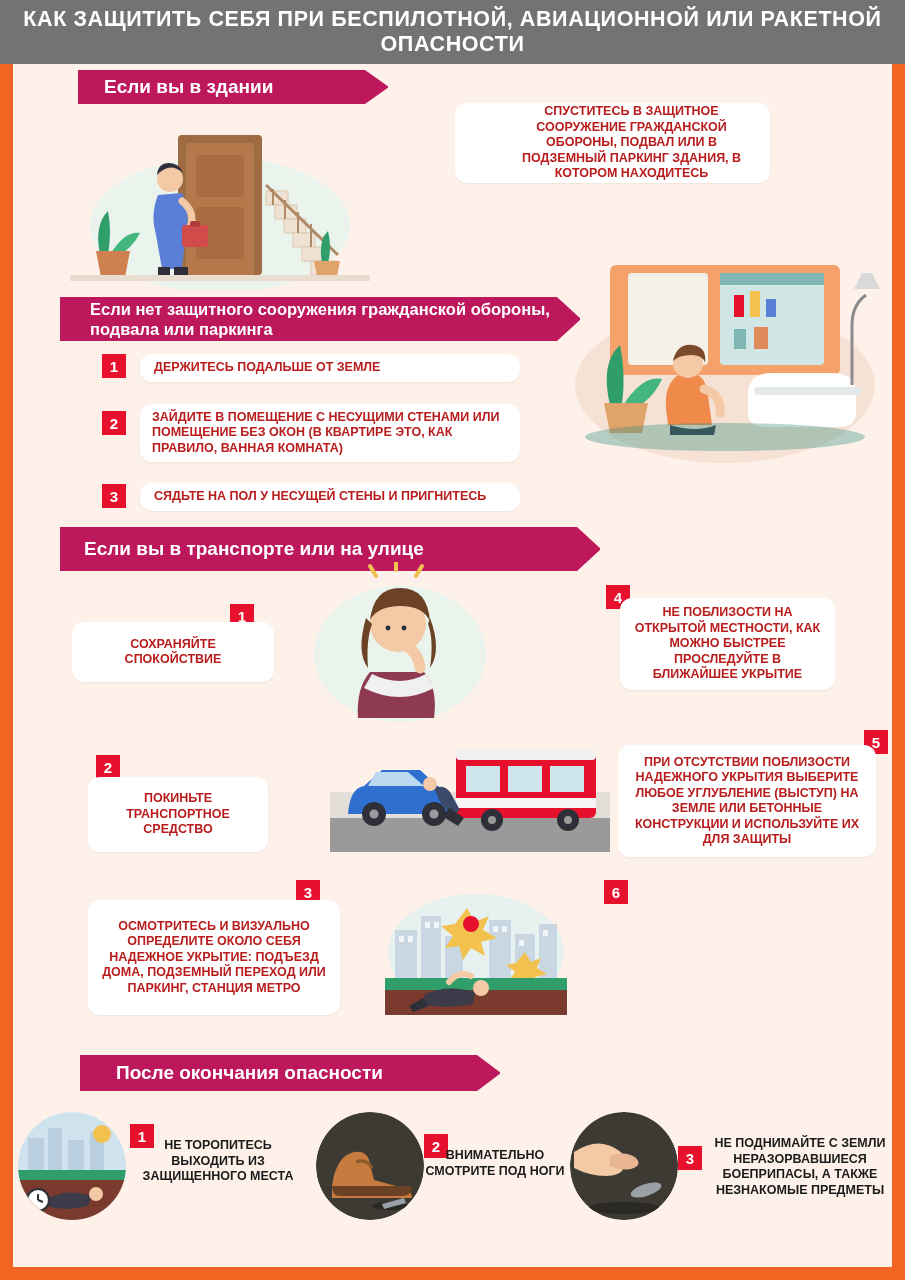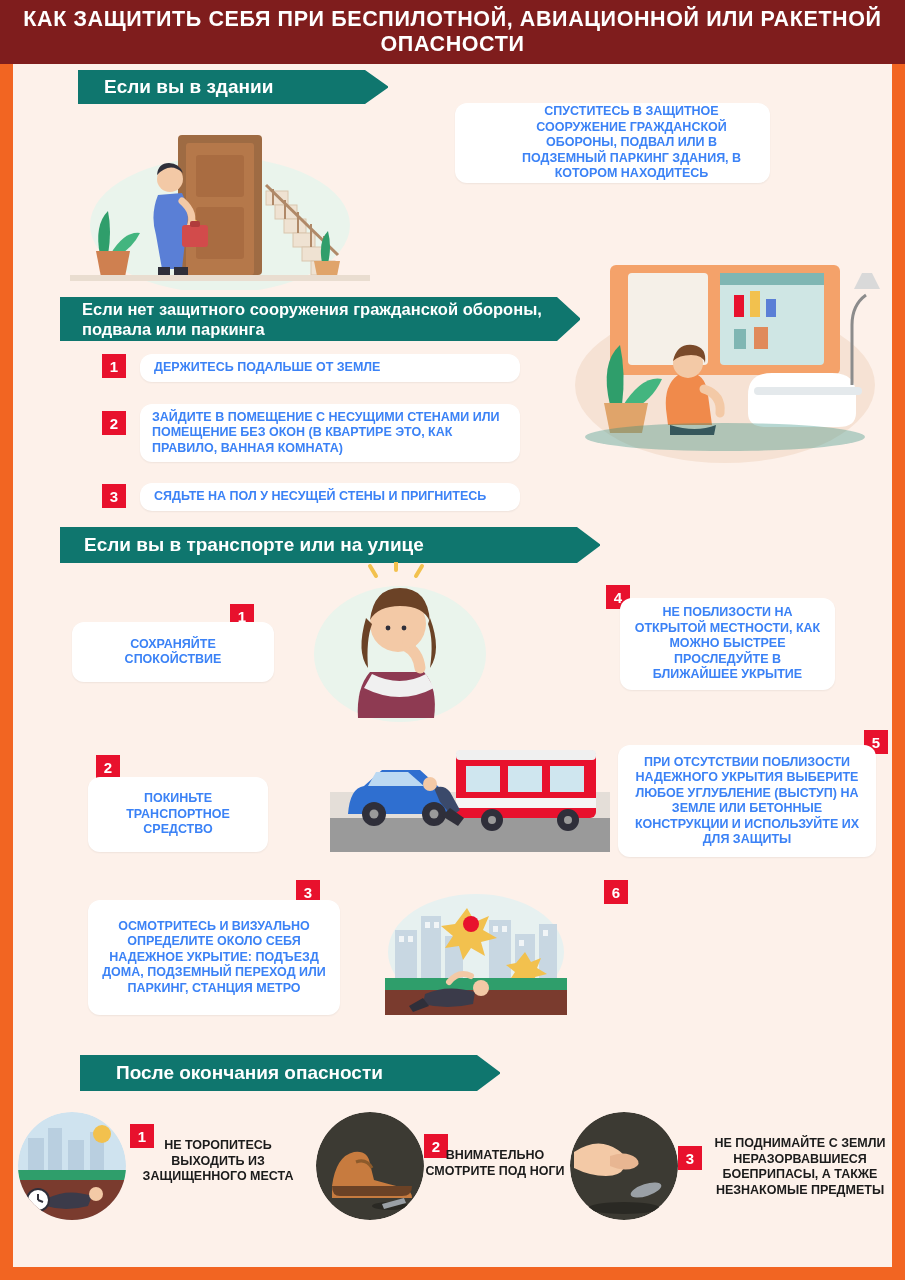--- a/index.html
+++ b/index.html
@@ -14,61 +14,61 @@
 
   
   .frame-left,.frame-right{position:absolute;top:0;bottom:0;width:13px;background:#f26522;}
   .frame-left{left:0;}
   .frame-right{right:0;}
   .frame-bottom{position:absolute;left:0;right:0;bottom:0;height:13px;background:#f26522;}
 
   
   .header{
     position:absolute;left:0;top:0;width:905px;height:64px;
-    background:#7f1d1d;
+    background:#737373;
     display:flex;align-items:center;justify-content:center;
   }
   .header h1{
     margin:0;color:#fff;font-size:21.5px;line-height:25px;font-weight:bold;
     letter-spacing:.6px;text-align:center;text-transform:uppercase;
     font-family:"Liberation Sans", sans-serif;
   }
 
   
   .ribbon{
-    position:absolute;background:#0f766e;color:#fff;font-weight:bold;
+    position:absolute;background:#be185d;color:#fff;font-weight:bold;
     display:flex;align-items:center;
     padding:0 26px 0 26px;
     box-sizing:border-box;
   }
   .ribbon:after{
     content:"";position:absolute;right:-1px;top:0;bottom:0;width:24px;
     background:#fdf1ea;
     clip-path:polygon(100% 0,100% 100%,0 100%,100% 50%,0 0);
   }
   .ribbon span{display:block;}
 
   .ribbon.r1{left:78px;top:70px;width:310px;height:34px;font-size:19px;}
-  .ribbon.r2{left:60px;top:297px;width:520px;height:44px;font-size:16.5px;line-height:20px;padding-left:22px;}
-  .ribbon.r3{left:60px;top:527px;width:540px;height:36px;font-size:19px;padding-left:24px;align-items:center;}
+  .ribbon.r2{left:60px;top:297px;width:520px;height:44px;font-size:16.5px;line-height:20px;padding-left:30px;}
+  .ribbon.r3{left:60px;top:527px;width:540px;height:44px;font-size:19px;padding-left:24px;align-items:center;}
   .ribbon.r4{left:80px;top:1055px;width:420px;height:36px;font-size:19px;padding-left:36px;}
 
   
   .num{
     position:absolute;background:#e8112d;color:#fff;font-weight:bold;
     width:24px;height:24px;display:flex;align-items:center;justify-content:center;
     font-size:15px;
   }
 
   
   .card{
     position:absolute;background:#fff;border-radius:12px;
     box-sizing:border-box;
     display:flex;align-items:center;justify-content:center;
-    color:#3b82f6;font-weight:bold;text-align:center;
+    color:#b91c1c;font-weight:bold;text-align:center;
     font-size:12.5px;line-height:15.5px;
     padding:10px 12px;
     box-shadow:0 1px 2px rgba(0,0,0,.06);
   }
   .card.left{justify-content:flex-start;text-align:left;}
 
   .illus{position:absolute;}
 
   
   .circ{position:absolute;border-radius:50%;overflow:hidden;}

